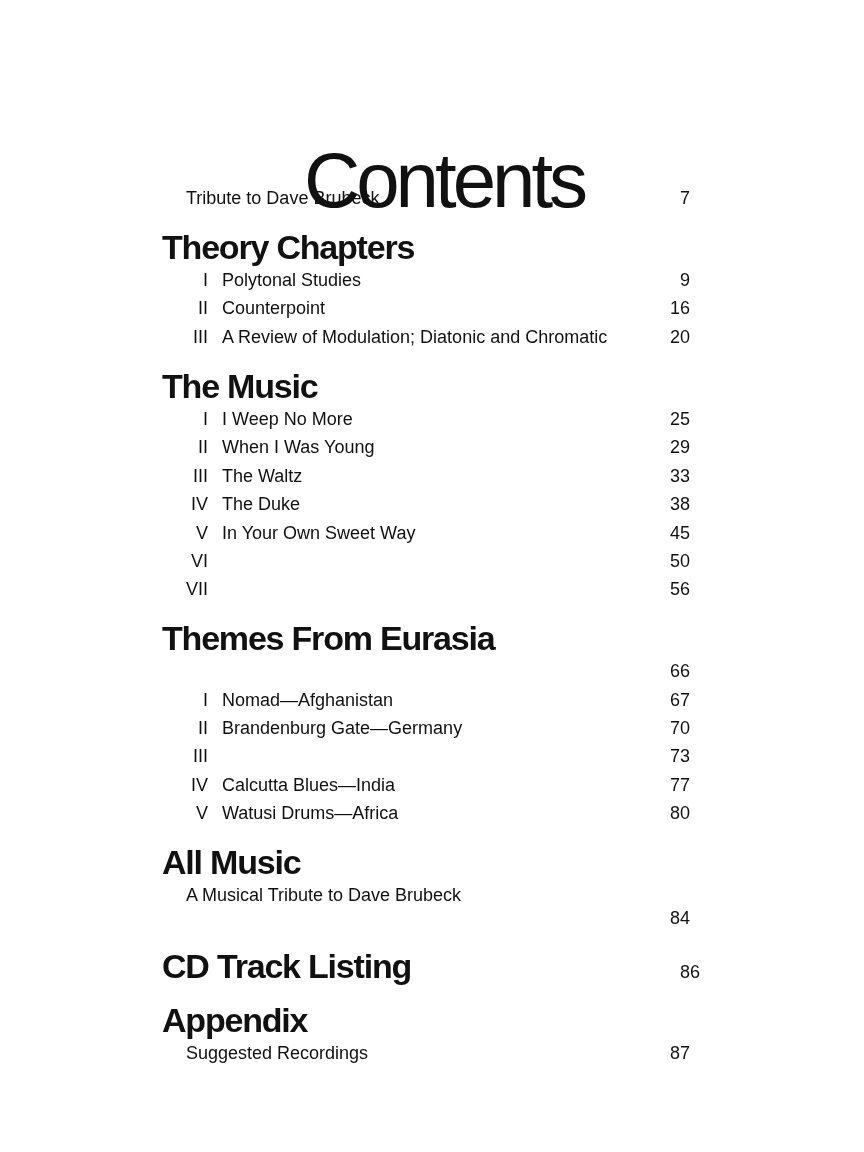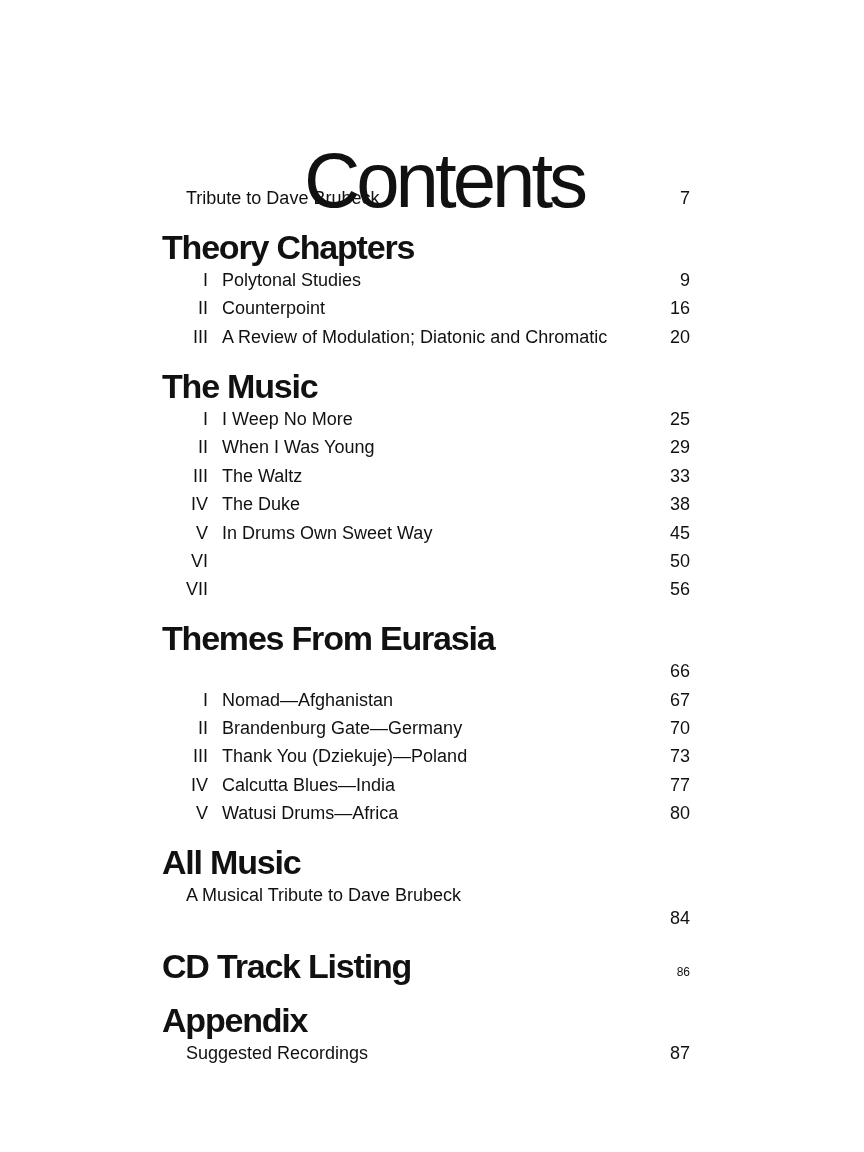--- a/index.html
+++ b/index.html
@@ -20,21 +20,21 @@
     position: absolute; left: 162px; width: 528px; height: 26px;
     font-size: 18px; line-height: 26px; white-space: nowrap;
   }
   .row .num {
     position: absolute; left: 0; width: 46px; text-align: right;
   }
   .row .label { position: absolute; left: 60px; }
   .row.plain .label { left: 24px; text-align: right; }
   .row .page { position: absolute; right: 0; text-align: right; }
   .heading-page {
-    position: absolute; right: 174px; font-size: 12px; line-height: 26px; margin-left: 42px;
+    position: absolute; right: 164px; font-size: 18px; line-height: 26px; margin-left: 42px;
   }
 </style>
 </head>
 <body>
 
 <div>
 
   <h1 class="title">Contents</h1>
 
   <div class="row plain" style="top:185px">
@@ -75,21 +75,21 @@
     <span class="label">The Waltz</span>
     <span class="page">33</span>
   </div>
   <div class="row" style="top:491px">
     <span class="num">IV</span>
     <span class="label">The Duke</span>
     <span class="page">38</span>
   </div>
   <div class="row" style="top:520px">
     <span class="num">V</span>
-    <span class="label">In Drums Own Sweet Way</span>
+    <span class="label">In Your Own Sweet Way</span>
     <span class="page">45</span>
   </div>
   <div class="row" style="top:548px">
     <span class="num">VI</span>
     <span class="page">50</span>
   </div>
   <div class="row" style="top:576px">
     <span class="num">VII</span>
     <span class="page">56</span>
   </div>
@@ -103,21 +103,20 @@
     <span class="label">Nomad—Afghanistan</span>
     <span class="page">67</span>
   </div>
   <div class="row" style="top:715px">
     <span class="num">II</span>
     <span class="label">Brandenburg Gate—Germany</span>
     <span class="page">70</span>
   </div>
   <div class="row" style="top:743px">
     <span class="num">III</span>
-    <span class="label">Thank You (Dziekuje)—Poland</span>
     <span class="page">73</span>
   </div>
   <div class="row" style="top:772px">
     <span class="num">IV</span>
     <span class="label">Calcutta Blues—India</span>
     <span class="page">77</span>
   </div>
   <div class="row" style="top:800px">
     <span class="num">V</span>
     <span class="label">Watusi Drums—Africa</span>

